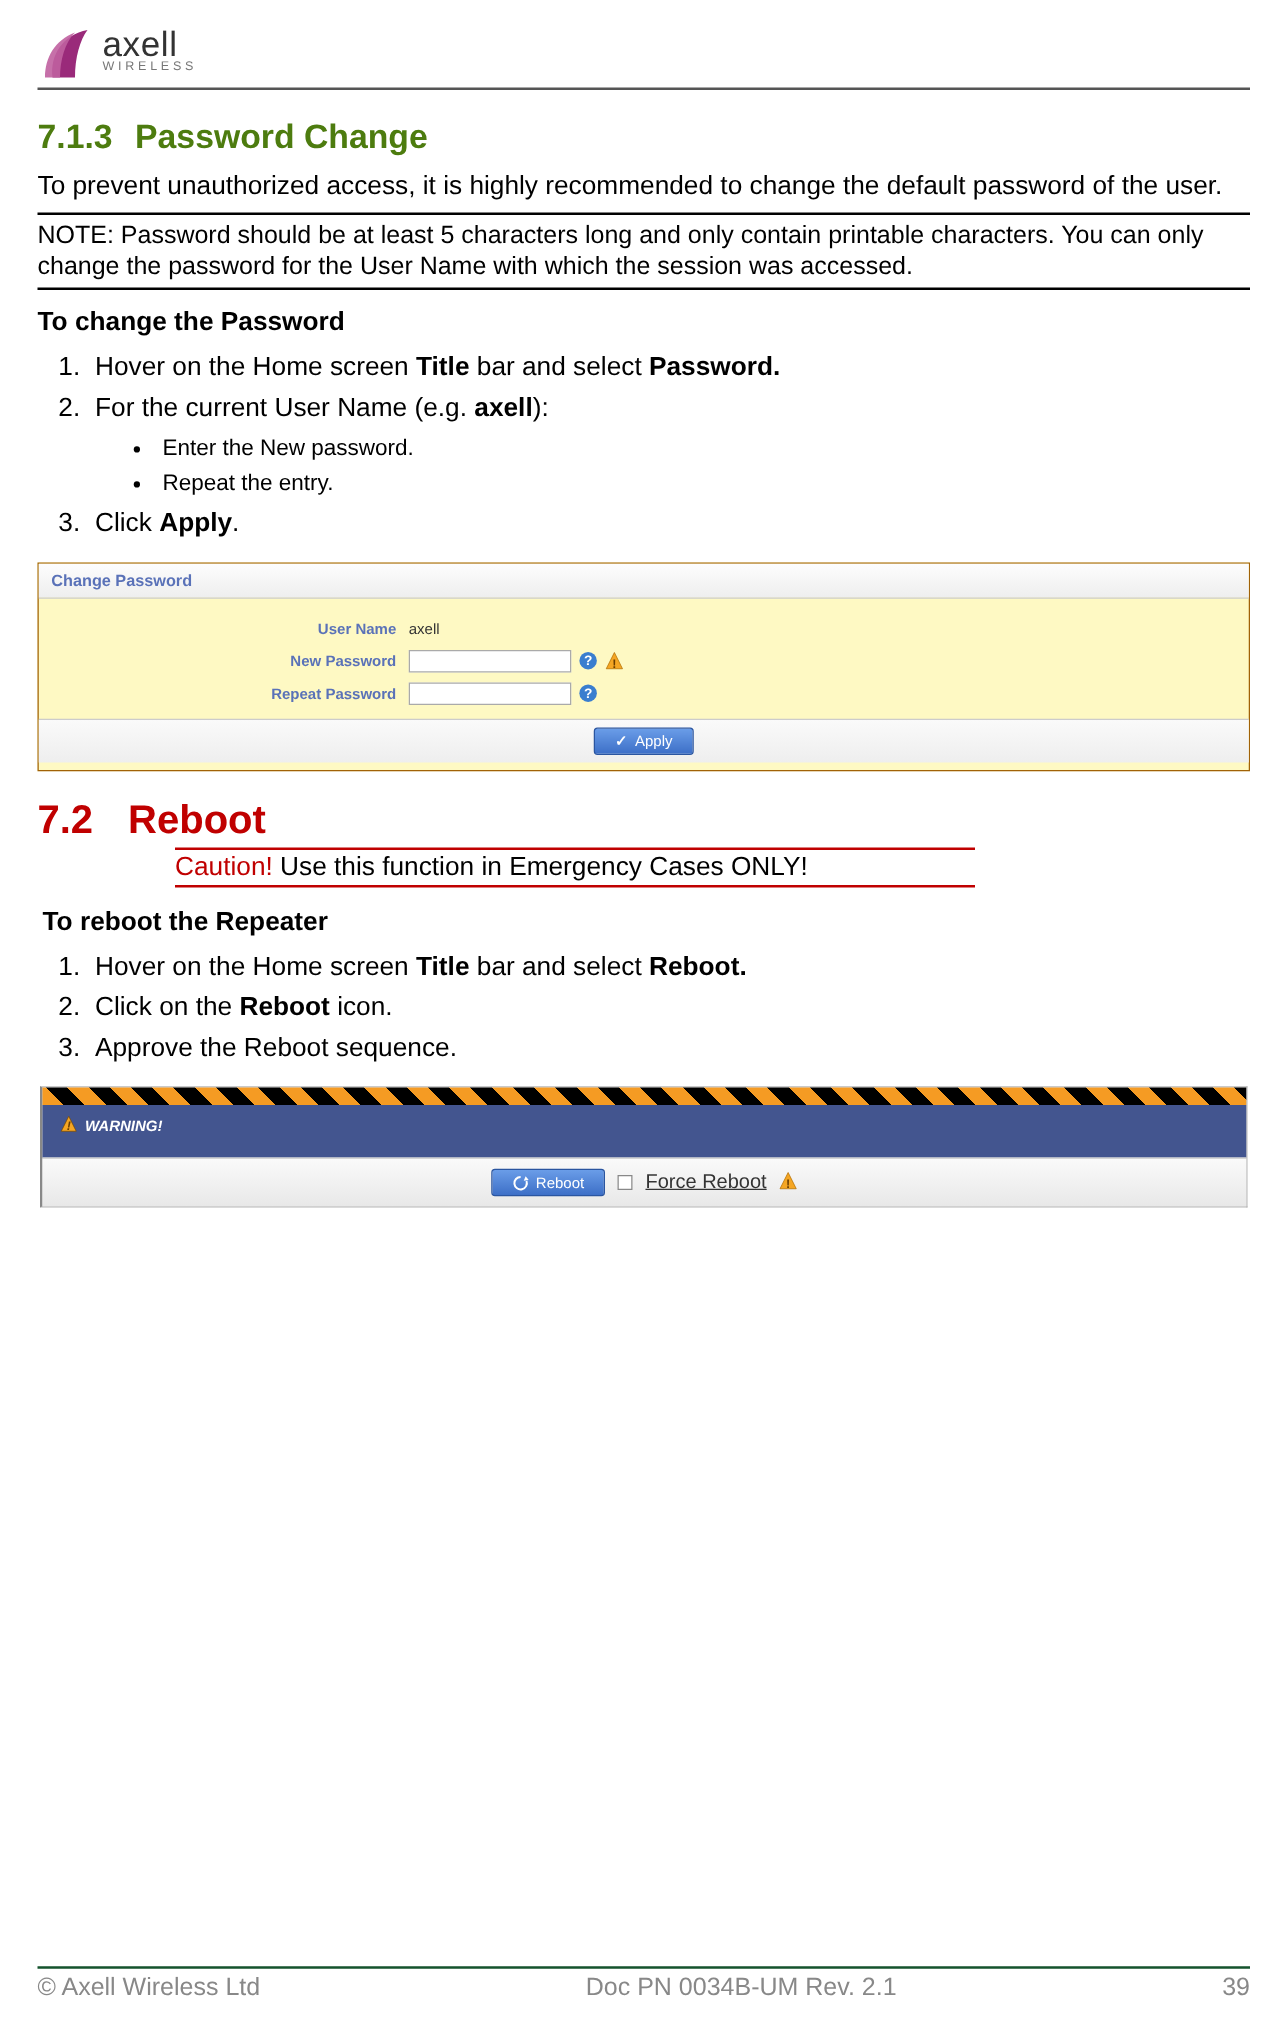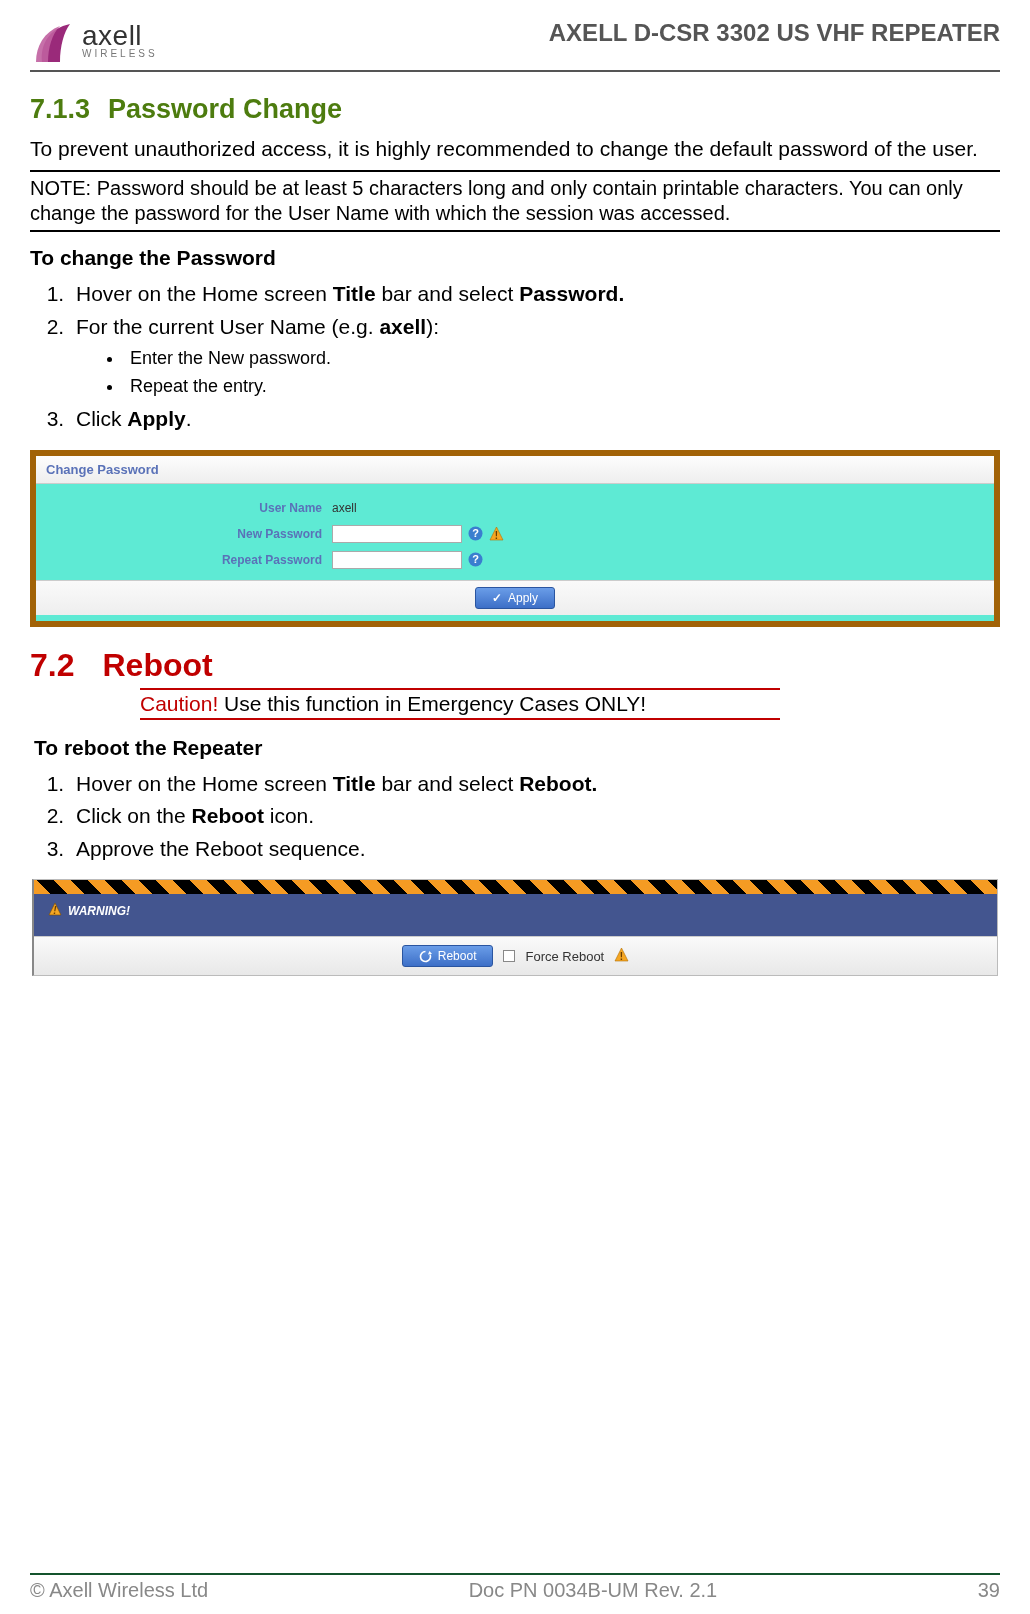--- a/index.html
+++ b/index.html
@@ -98,22 +98,22 @@
     }
     .caution-box {
       border-top: 2px solid #c00000;
       border-bottom: 2px solid #c00000;
       padding: 2px 0;
       font-size: 21px;
     }
     .caution-label { color: #c00000; }
     
     .panel {
-      border: 6px solid #a16207;
-      background: #5eead4;
+      border: 1px solid #a16207;
+      background: #fef9c3;
       margin: 14px 0 6px 0;
       font-family: Verdana, Arial, sans-serif;
       font-size: 12px;
       color: #444;
     }
     .panel-title {
       background: linear-gradient(#fdfdfd, #eee);
       border-bottom: 1px solid #ccc;
       padding: 6px 10px;
       color: #5a72b8;
@@ -200,21 +200,21 @@
     .action-row {
       background: linear-gradient(#fafafa, #e8e8e8);
       border-top: 1px solid #ccc;
       display: flex;
       justify-content: center;
       align-items: center;
       gap: 10px;
       padding: 8px 0;
     }
     .chk { width: 12px; height: 12px; border: 1px solid #888; background: #fff; }
-    .chk-label { font-size: 13px; color: #333; }
+    .chk-label { font-size: 16px; color: #333; text-decoration: underline; }
     .footer {
       position: absolute;
       left: 30px; right: 30px; bottom: 12px;
       border-top: 2px solid #14532d;
       display: flex;
       justify-content: space-between;
       font-size: 20px;
       color: #888;
       padding-top: 4px;
     }
@@ -229,21 +229,20 @@
         <path d="M12 44 C 10 26, 20 10, 40 6 C 34 14, 30 28, 30 44 Z" fill="#9a2a7a"></path>
         <path d="M6 44 C 6 28, 14 14, 30 8 C 22 16, 18 30, 18 44 Z" fill="#c060a0" opacity="0.9"></path>
       </svg>
     </span>
     <span class="logo-text">
       <span class="brand">axell</span>
       <span class="sub">WIRELESS</span>
     </span>
   </div>
   <div class="doc-title">
-    <div>AXELL D-CSR 3302 US VHF REPEATER</div>
   </div>
 </div>
 
 <div class="section-num-title">
   <span class="section-num">7.1.3</span><span>Password Change</span>
 </div>
 <p class="body-text">To prevent unauthorized access, it is highly recommended to change the default password of the user.</p>
 
 <div class="note">NOTE: Password should be at least 5 characters long and only contain printable characters. You can only change the password for the User Name with which the session was accessed.</div>
 

